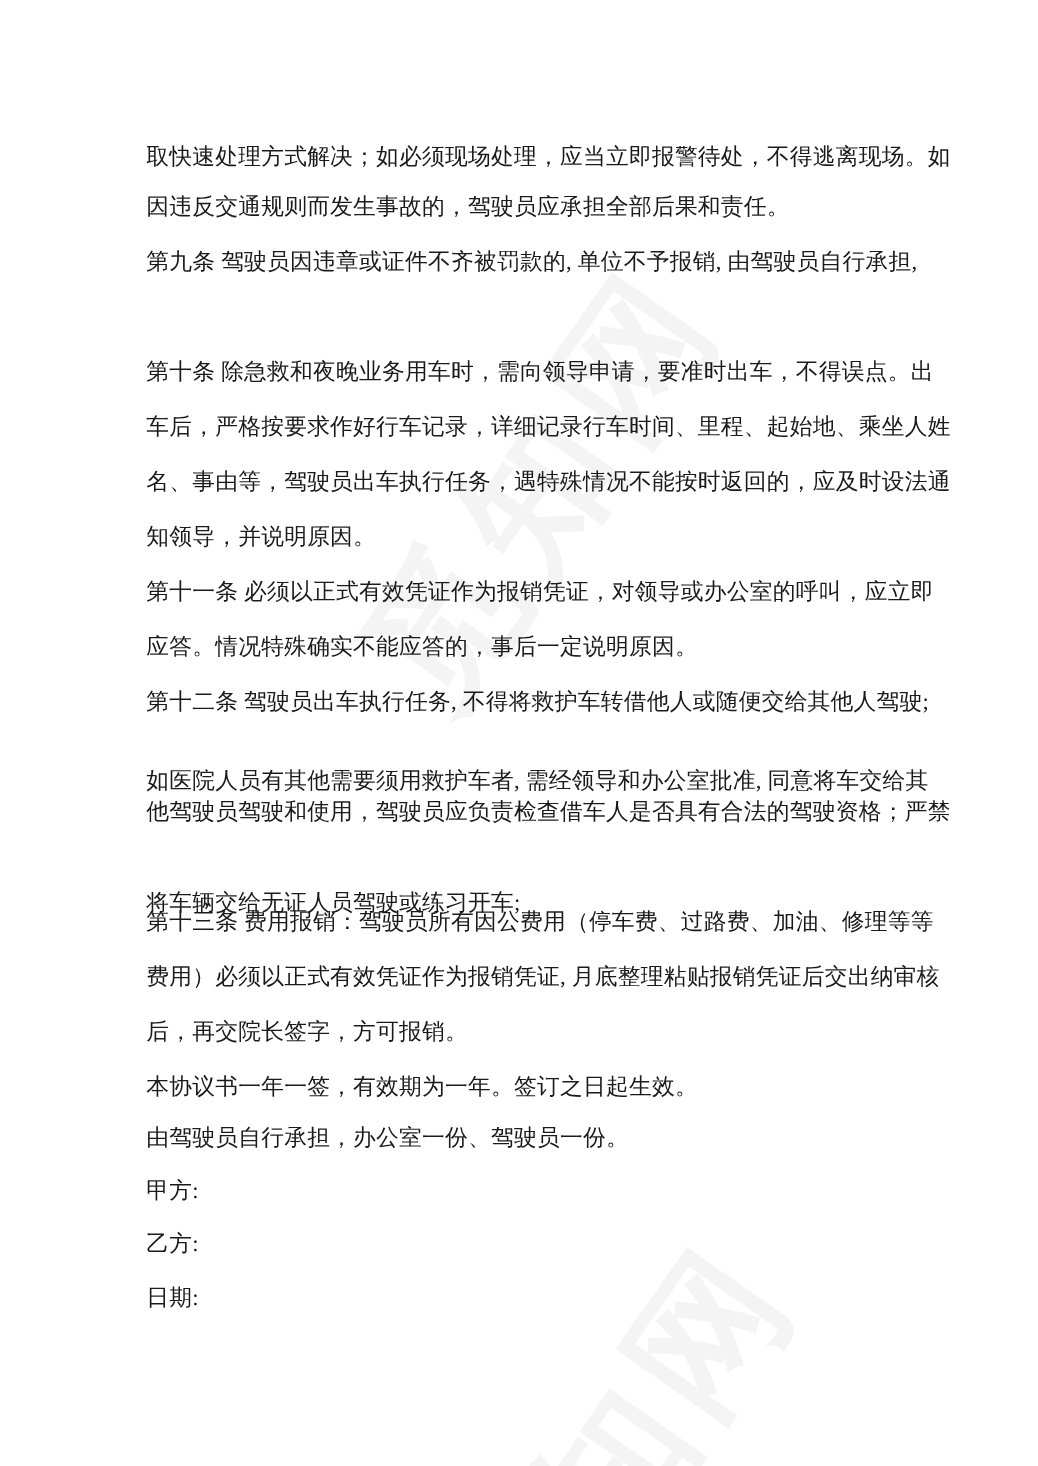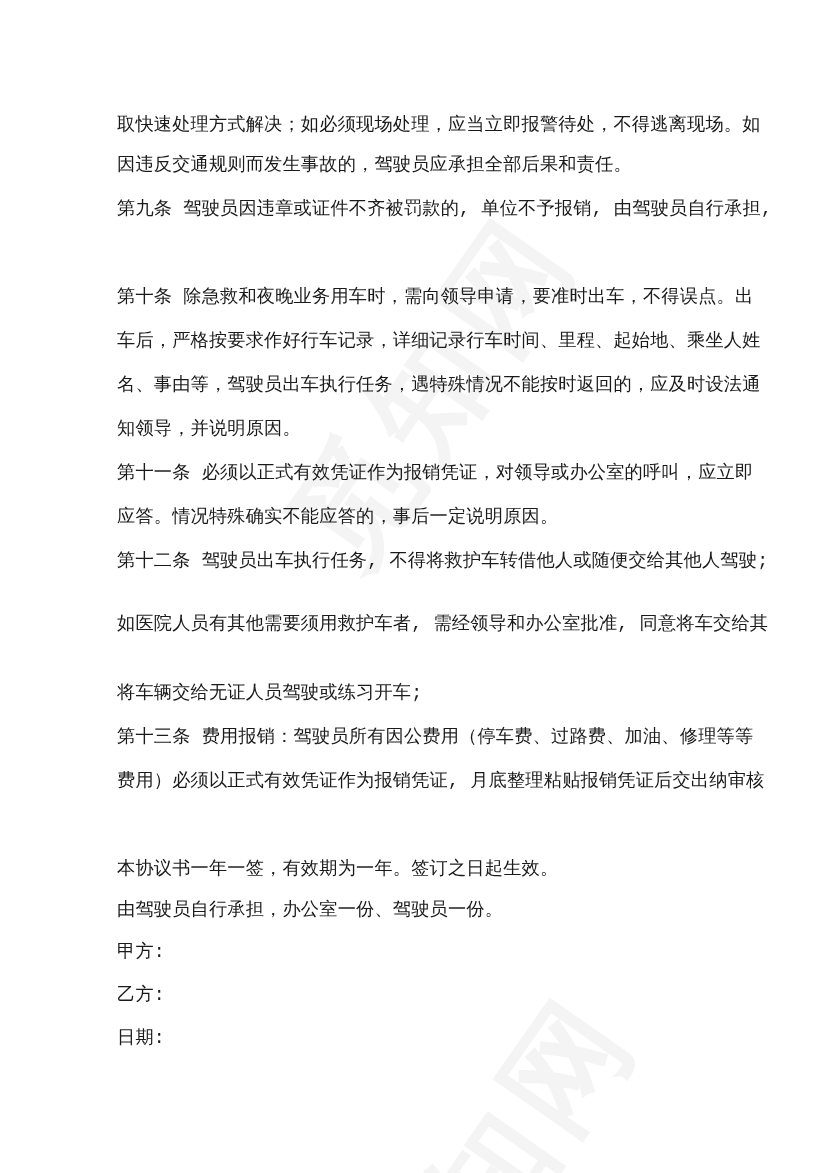--- a/index.html
+++ b/index.html
@@ -7,21 +7,21 @@
   .page { position: absolute; left: 0; top: 0; width: 830px; height: 1173px; background: #fff; }
   .watermark {
     position: absolute; color: rgba(0,0,0,0.045); font-family: "DejaVu Sans", sans-serif;
     font-weight: bold; font-size: 120px; transform: rotate(-55deg); white-space: nowrap;
     pointer-events: none; letter-spacing: 10px;
   }
   .wm1 { left: 240px; top: 310px; }
   .wm2 { left: 300px; top: 1090px; }
   .line {
     position: absolute; left: 117px; width: 600px; height: 26px;
-    font-family: Liberation Mono, monospace; font-size: 18.2px; color: #1a1a1a;
+    font-family: Liberation Serif, serif; font-size: 18.2px; color: #1a1a1a;
     white-space: nowrap; line-height: 26px; letter-spacing: 0.2px;
   }
 </style>
 </head>
 <body>
 
 <div class="page">
   <div class="watermark wm1">觅知网</div>
   <div class="watermark wm2">觅知网</div>
 
@@ -29,21 +29,23 @@
   <div class="line" style="top:152px">因违反交通规则而发生事故的，驾驶员应承担全部后果和责任。</div>
   <div class="line" style="top:196px">第九条  驾驶员因违章或证件不齐被罚款的, 单位不予报销, 由驾驶员自行承担,</div>
   <div class="line" style="top:284px">第十条  除急救和夜晚业务用车时，需向领导申请，要准时出车，不得误点。出</div>
   <div class="line" style="top:328px">车后，严格按要求作好行车记录，详细记录行车时间、里程、起始地、乘坐人姓</div>
   <div class="line" style="top:372px">名、事由等，驾驶员出车执行任务，遇特殊情况不能按时返回的，应及时设法通</div>
   <div class="line" style="top:416px">知领导，并说明原因。</div>
   <div class="line" style="top:460px">第十一条  必须以正式有效凭证作为报销凭证，对领导或办公室的呼叫，应立即</div>
   <div class="line" style="top:504px">应答。情况特殊确实不能应答的，事后一定说明原因。</div>
   <div class="line" style="top:548px">第十二条  驾驶员出车执行任务, 不得将救护车转借他人或随便交给其他人驾驶;</div>
   <div class="line" style="top:611px">如医院人员有其他需要须用救护车者, 需经领导和办公室批准, 同意将车交给其</div>
-  <div class="line" style="top:680px">将车辆交给无证人员驾驶或练习开车;</div>
+  <div class="line" style="top:636px">他驾驶员驾驶和使用，驾驶员应负责检查借车人是否具有合法的驾驶资格；严禁</div>
+  <div class="line" style="top:709px">将车辆交给无证人员驾驶或练习开车;</div>
   <div class="line" style="top:724px">第十三条  费用报销：驾驶员所有因公费用（停车费、过路费、加油、修理等等</div>
   <div class="line" style="top:768px">费用）必须以正式有效凭证作为报销凭证, 月底整理粘贴报销凭证后交出纳审核</div>
+  <div class="line" style="top:812px">后，再交院长签字，方可报销。</div>
   <div class="line" style="top:856px">本协议书一年一签，有效期为一年。签订之日起生效。</div>
   <div class="line" style="top:897px">由驾驶员自行承担，办公室一份、驾驶员一份。</div>
   <div class="line" style="top:939px">甲方:</div>
   <div class="line" style="top:1025px">日期:</div>
   <div class="line" style="top:982px">乙方:</div>
 </div>
 
 </body></html>

